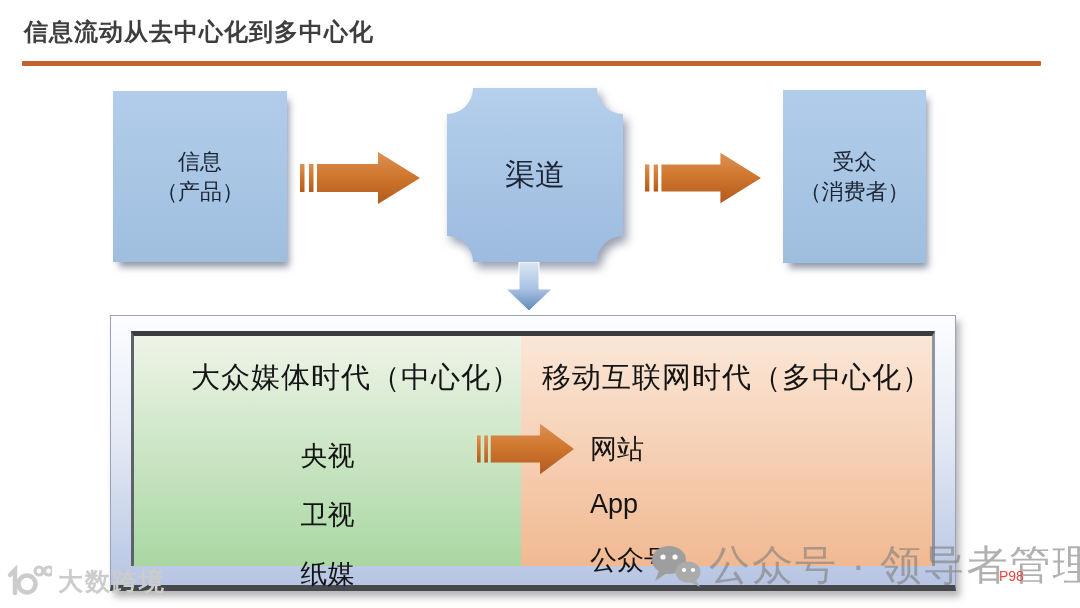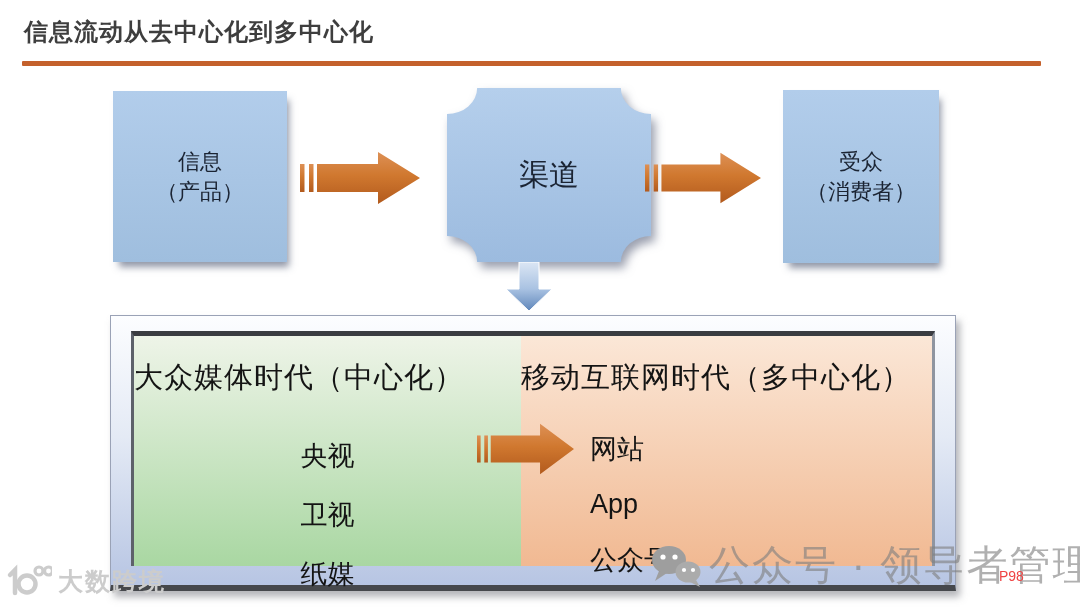--- a/index.html
+++ b/index.html
@@ -18,23 +18,23 @@
   }
   
   .node{
     position:absolute;display:flex;flex-direction:column;align-items:center;justify-content:center;
     font-size:22px;font-weight:500;color:#1b2433;line-height:1.35;text-align:center;
     background:linear-gradient(180deg,#b2cdeb 0%,#9fbede 100%);
     box-shadow:4px 7px 7px -2px rgba(55,65,95,.55);
   }
   .node span{display:block;white-space:nowrap;}
   .node-1{left:113px;top:91px;width:174px;height:171px;}
-  .node-3{left:783px;top:90px;width:156px;height:173px;}
+  .node-3{left:783px;top:90px;width:143px;height:173px;}
   .plaque{
-    position:absolute;left:447px;top:88px;width:204px;height:174px;
+    position:absolute;left:447px;top:88px;width:176px;height:174px;
     display:flex;flex-direction:row;align-items:center;justify-content:center;
     font-size:30px;font-weight:500;color:#1b2433;line-height:1.35;text-align:center;
     filter:drop-shadow(4px 6px 5px rgba(55,65,95,.5));
   }
   .plaque .plaque-bg{position:absolute;left:0;top:0;width:100%;height:100%;}
   .plaque span{position:relative;display:block;white-space:nowrap;}
   
   .arrow-right{position:absolute;}
   .arrow-1{left:300px;top:148px;width:120px;height:60px;}
   .arrow-2{left:645px;top:149px;width:116px;height:58px;}
@@ -48,21 +48,21 @@
     box-shadow:4px 6px 7px rgba(110,112,120,.5);
   }
   .frame-inner{
     position:absolute;left:20px;right:20px;top:15px;bottom:19px;display:flex;
     border-top:5px solid #3a3c41;border-left:3px solid #5d616a;border-right:3px solid #8f95a0;
   }
   .half{height:100%;box-sizing:border-box;}
   .half-left{width:48.5%;background:linear-gradient(180deg,#eef4e8 0%,#a9d7a2 100%);}
   .half-right{width:51.5%;background:linear-gradient(180deg,#fbe7d7 0%,#f1b992 100%);}
   .half-header{
-    text-align:left;margin-top:22px;font-size:29px;font-weight:500;color:#141414;
+    text-align:right;margin-top:22px;font-size:29px;font-weight:500;color:#141414;
     letter-spacing:1px;white-space:nowrap;
   }
   .half-list{list-style:none;margin:0;padding:0;font-size:27px;color:#141414;}
   .half-left .half-list{margin-top:40px;text-align:center;}
   .half-left .half-list li{margin-bottom:23px;}
   .half-right .half-list{margin-top:33px;padding-left:69px;}
   .half-right .half-list li{margin-bottom:22px;}
   
   .wm-left{
     position:absolute;left:6px;top:562px;display:flex;align-items:center;gap:6px;z-index:20;

